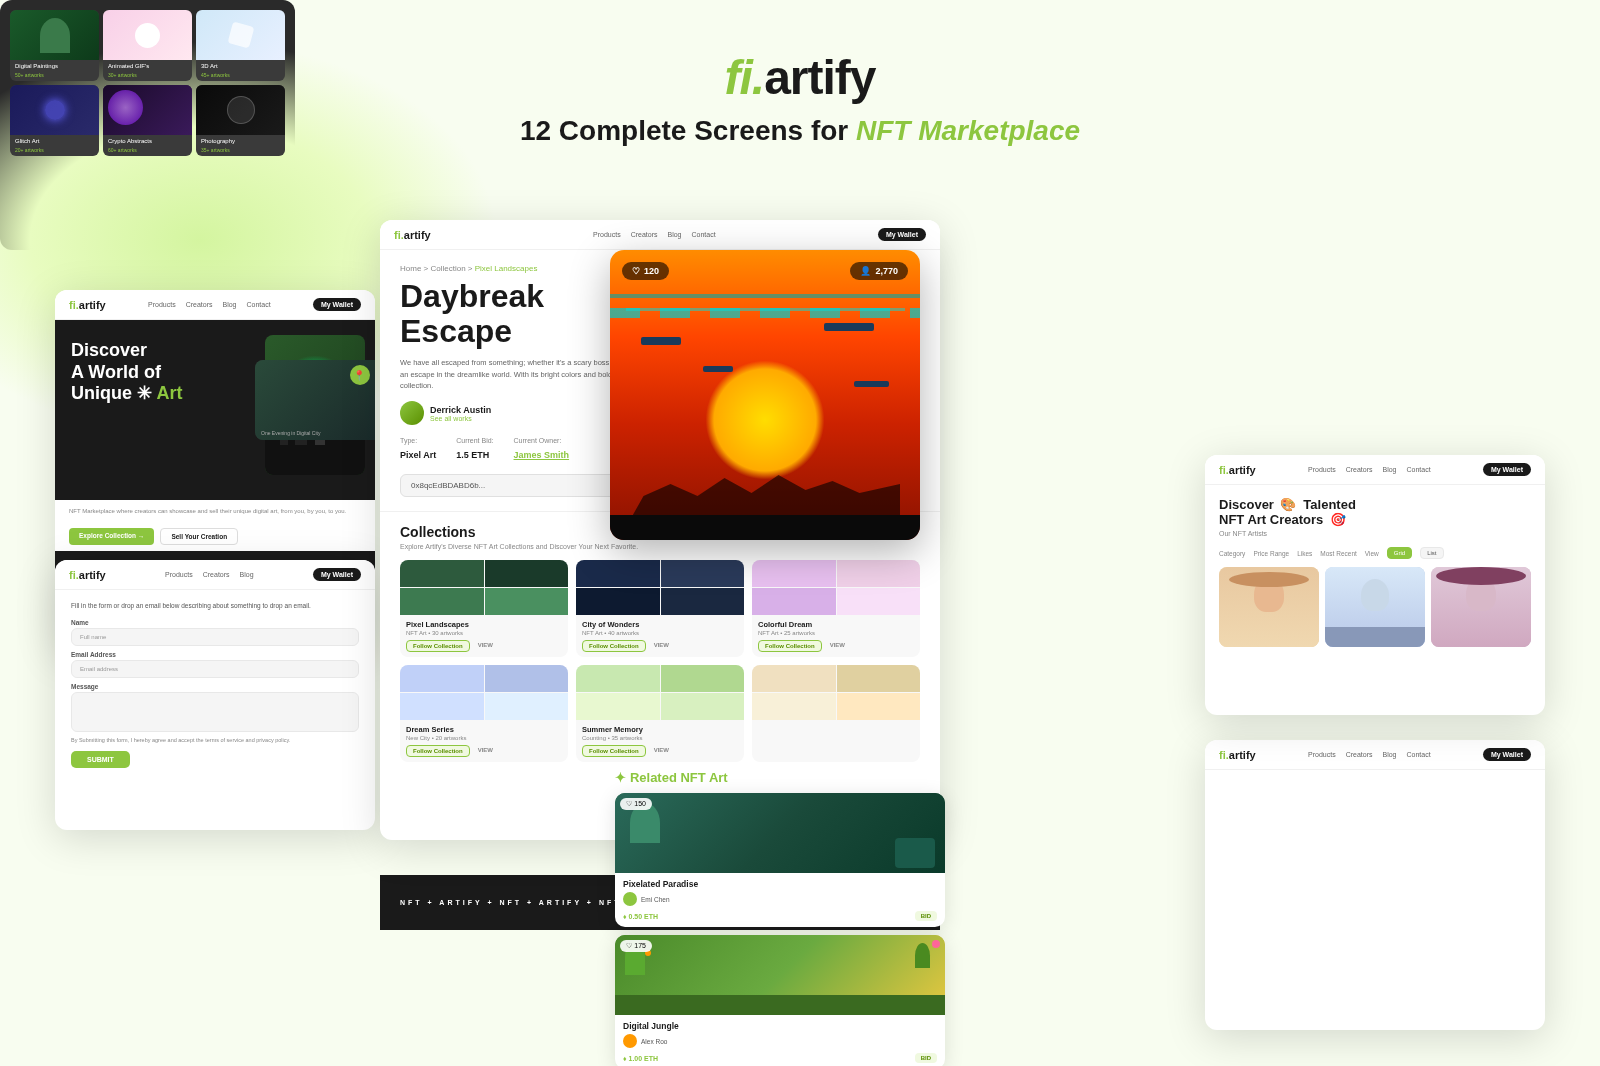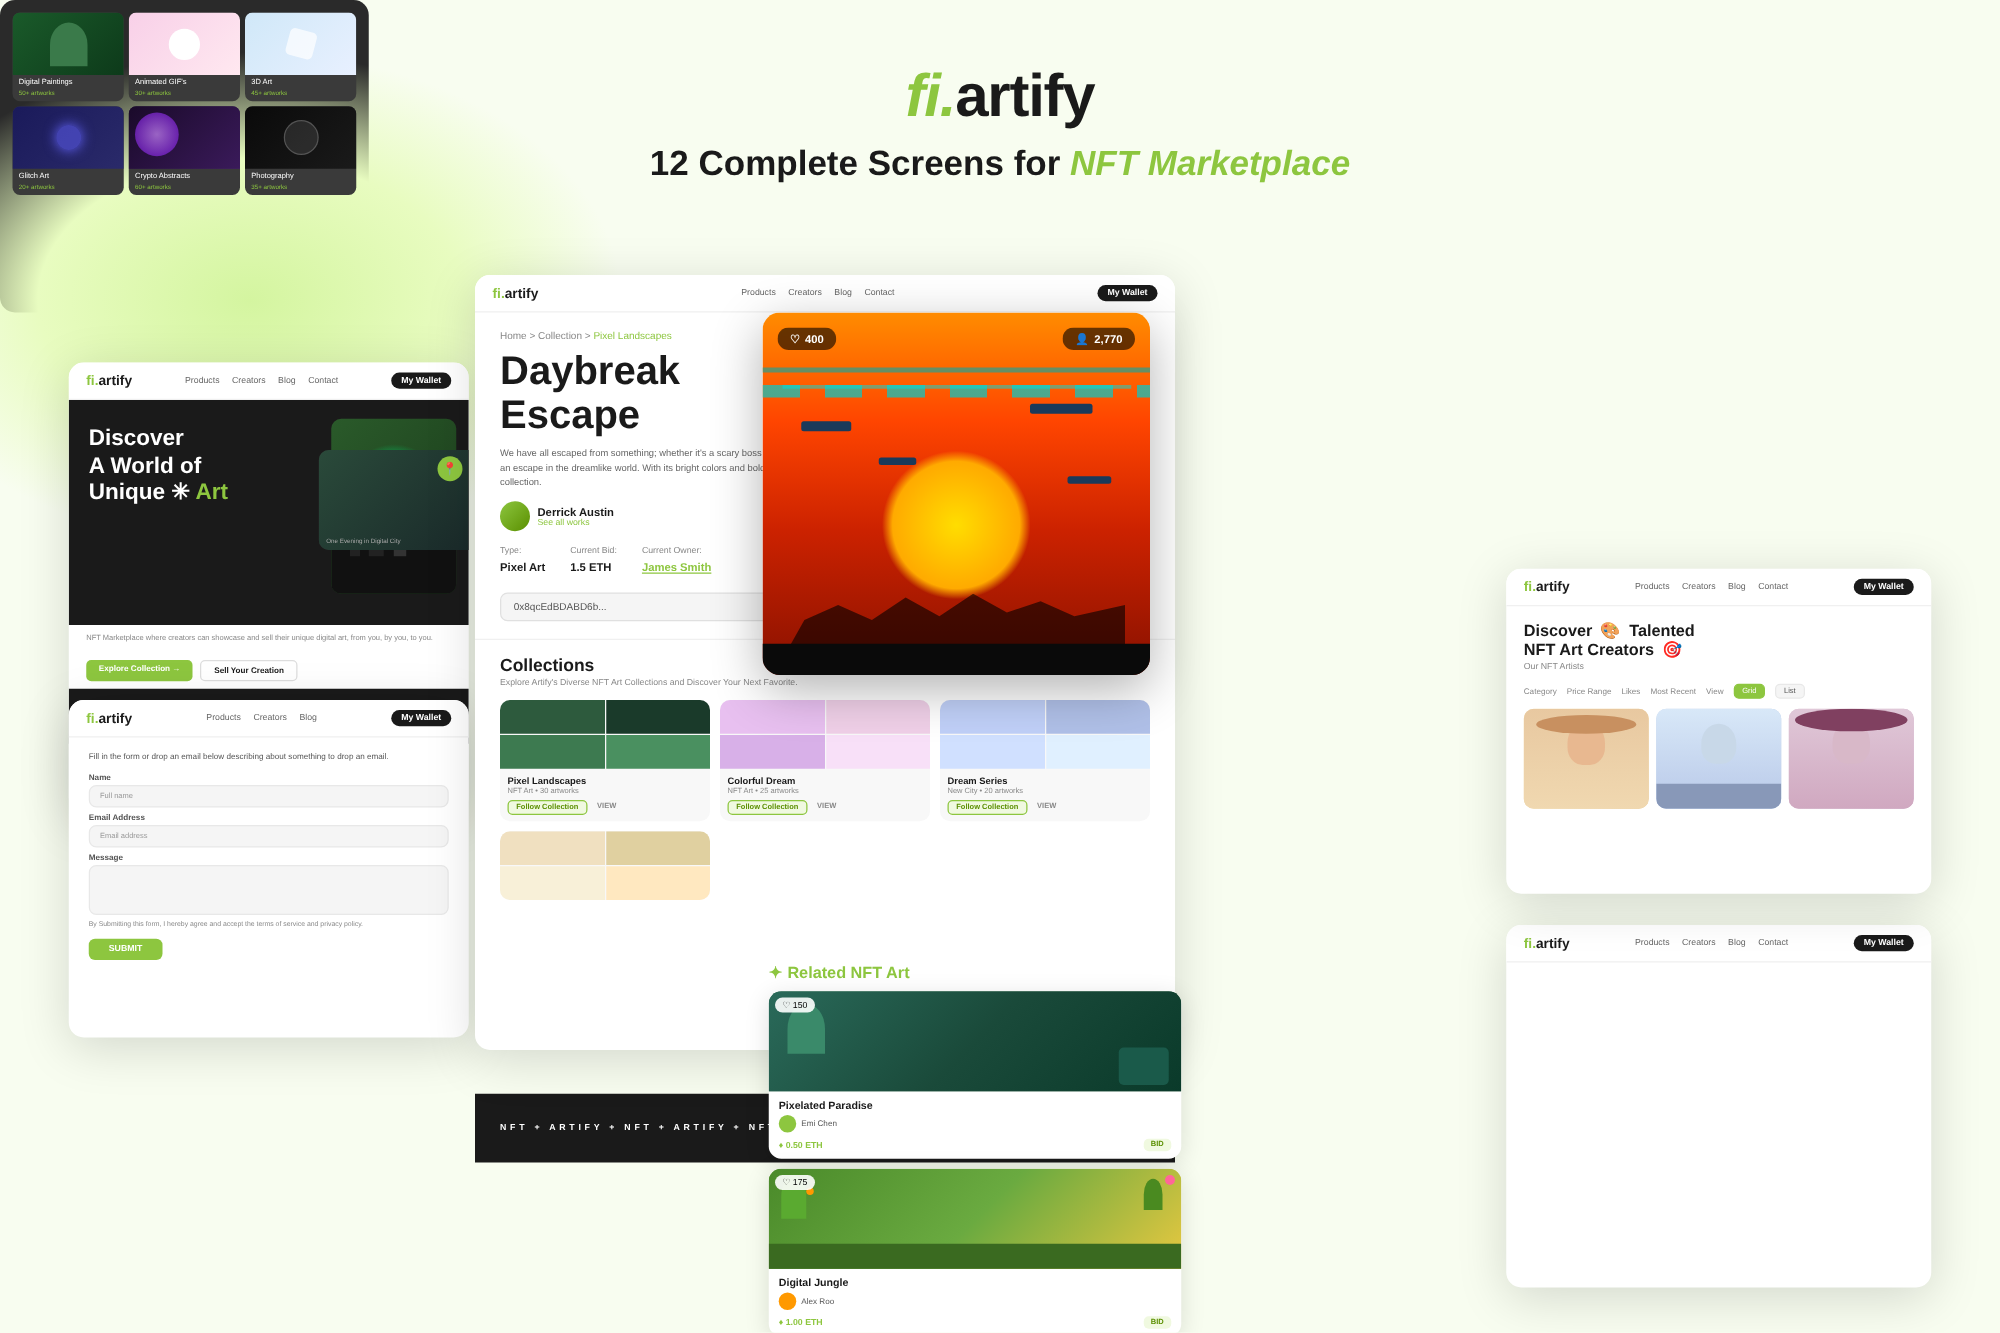--- a/index.html
+++ b/index.html
@@ -903,20 +903,36 @@
           <div class="collection-name">Pixel Landscapes</div>
           <div class="collection-meta">NFT Art • 30 artworks</div>
           <div class="collection-actions">
             <span class="btn-follow">Follow Collection</span>
             <span class="btn-view">VIEW</span>
           </div>
         </div>
       </div>
       <div class="collection-item">
         <div class="collection-thumb">
+          <div class="thumb-cell col2-a"></div>
+          <div class="thumb-cell col2-b"></div>
+          <div class="thumb-cell col2-c"></div>
+          <div class="thumb-cell col2-d"></div>
+        </div>
+        <div class="collection-info">
+          <div class="collection-name">City of Wonders</div>
+          <div class="collection-meta">NFT Art • 40 artworks</div>
+          <div class="collection-actions">
+            <span class="btn-follow">Follow Collection</span>
+            <span class="btn-view">VIEW</span>
+          </div>
+        </div>
+      </div>
+      <div class="collection-item">
+        <div class="collection-thumb">
           <div class="thumb-cell col3-a"></div>
           <div class="thumb-cell col3-b"></div>
           <div class="thumb-cell col3-c"></div>
           <div class="thumb-cell col3-d"></div>
         </div>
         <div class="collection-info">
           <div class="collection-name">Colorful Dream</div>
           <div class="collection-meta">NFT Art • 25 artworks</div>
           <div class="collection-actions">
             <span class="btn-follow">Follow Collection</span>
@@ -936,20 +952,36 @@
           <div class="collection-name">Dream Series</div>
           <div class="collection-meta">New City • 20 artworks</div>
           <div class="collection-actions">
             <span class="btn-follow">Follow Collection</span>
             <span class="btn-view">VIEW</span>
           </div>
         </div>
       </div>
       <div class="collection-item">
         <div class="collection-thumb">
+          <div class="thumb-cell col5-a"></div>
+          <div class="thumb-cell col5-b"></div>
+          <div class="thumb-cell col5-c"></div>
+          <div class="thumb-cell col5-d"></div>
+        </div>
+        <div class="collection-info">
+          <div class="collection-name">Summer Memory</div>
+          <div class="collection-meta">Counting • 35 artworks</div>
+          <div class="collection-actions">
+            <span class="btn-follow">Follow Collection</span>
+            <span class="btn-view">VIEW</span>
+          </div>
+        </div>
+      </div>
+      <div class="collection-item">
+        <div class="collection-thumb">
           <div class="thumb-cell col6-a"></div>
           <div class="thumb-cell col6-b"></div>
           <div class="thumb-cell col6-c"></div>
           <div class="thumb-cell col6-d"></div>
         </div>
       </div>
     </div>
   </div>
 </div>
 
@@ -963,21 +995,21 @@
     <div style="position:absolute;top:40%;left:30%;width:30px;height:6px;background:#1a3a5a;border-radius:2px;"></div>
     <div style="position:absolute;top:45%;right:10%;width:35px;height:6px;background:#1a3a5a;border-radius:2px;"></div>
 
     <div style="position:absolute;top:15%;left:0;right:0;height:4px;background:#00aaaa;opacity:0.6;"></div>
     <div style="position:absolute;top:20%;left:5%;right:5%;height:3px;background:#00dddd;opacity:0.5;"></div>
 
     <div class="artwork-figures"></div>
 
     <div style="position:absolute;bottom:0;left:0;right:0;height:25px;background:#0a0a0a;"></div>
   </div>
-  <div class="like-badge">♡ <span>400</span></div>
+  <div class="like-badge">♡ <span>120</span></div>
   <div class="view-badge">👤 <span>2,770</span></div>
 </div>
 
 <div class="ticker-dark">
   <div class="ticker-content">NFT + ARTIFY + NFT + ARTIFY + NFT + ARTIFY + NFT + ARTIFY</div>
 </div>
 
 <div class="related-section">
   <div class="related-title"><span>✦</span><span>Related NFT Art</span></div>
   <div class="related-cards">

